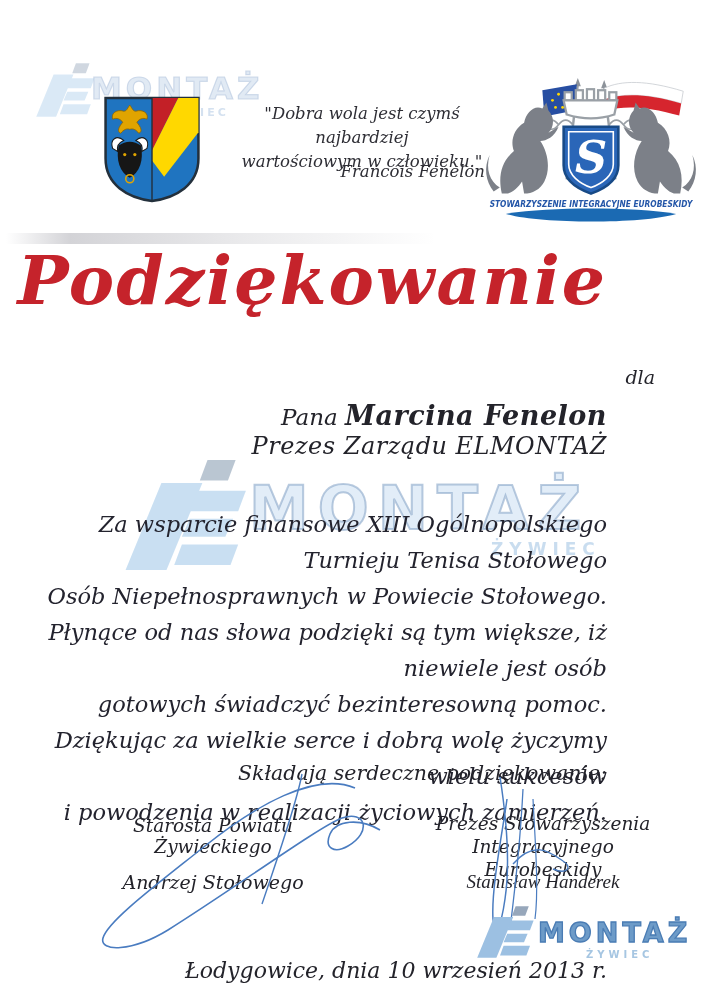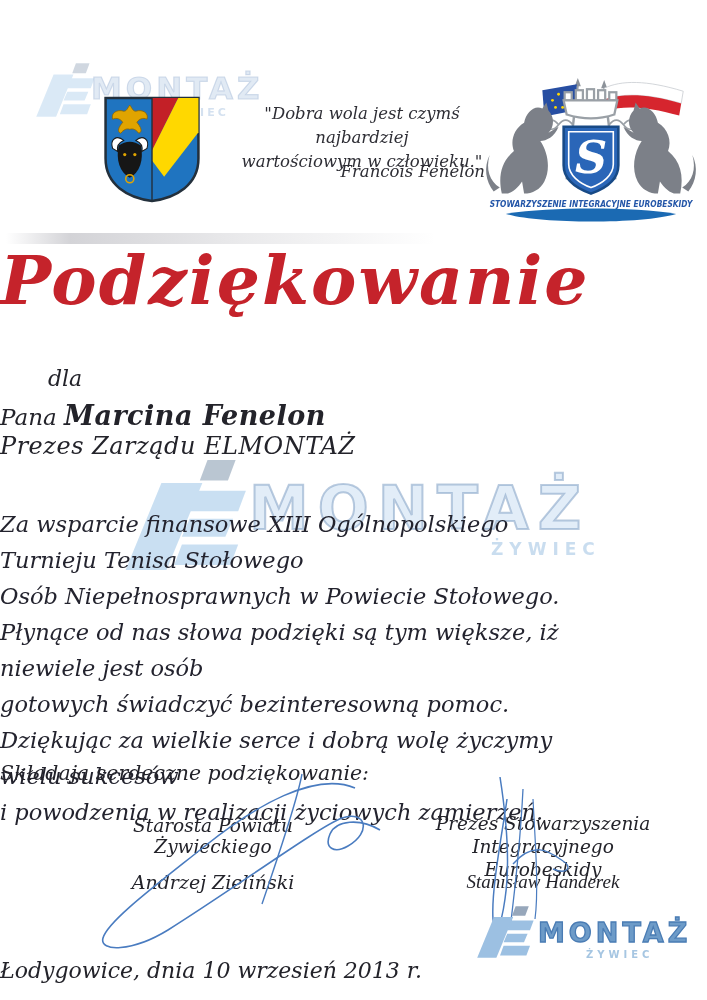--- a/index.html
+++ b/index.html
@@ -1,35 +1,35 @@
 <!DOCTYPE html>
 <html><head>
 <meta charset="utf-8">
 <style>
   html,body{margin:0;padding:0;background:#ffffff;}
   .doc{
     position:relative;width:707px;height:1000px;margin:14px auto;background:#ffffff;
     font-family:"DejaVu Serif",serif;font-style:italic;color:#23232a;overflow:hidden;
   }
   .abs{position:absolute;}
-  .center{left:0;width:597px;text-align:left;}
+  .center{left:10px;width:597px;text-align:right;}
 
   
   .quote{top:88px;left:236px;width:252px;text-align:center;font-size:16.5px;line-height:24px;color:#2e2e35;}
   .quote-author{top:148px;left:300px;width:185px;text-align:right;font-size:16.5px;color:#2e2e35;}
 
   
   .streak{top:219px;left:6px;width:430px;height:11px;
     background:linear-gradient(90deg,rgba(150,150,158,0),rgba(140,140,150,.38) 15%,rgba(160,160,168,.22) 55%,rgba(160,160,168,0));}
 
   
   .title{top:226px;font-size:68px;font-weight:bold;color:#c5232b;letter-spacing:2px;}
 
   
-  .dla{top:352px;font-size:22px;padding-left:48px;}
+  .dla{top:352px;font-size:19px;padding-left:48px;}
   .recipient{top:386px;font-size:23px;}
   .recipient b{font-size:27px;letter-spacing:.5px;}
   .role{top:418px;font-size:24px;letter-spacing:.5px;}
 
   
   .body-text{top:492px;font-size:22.5px;line-height:36px;color:#23232e;}
 
   
   .closing{top:747px;font-size:20.5px;}
   .sig-title-left{top:801px;left:78px;width:270px;text-align:center;font-size:18.5px;}
@@ -185,21 +185,21 @@
     <div>i powodzenia w realizacji życiowych zamierzeń.</div>
   </div>
 
   <div class="abs center closing">Składają serdeczne podziękowanie:</div>
 
   <div class="abs sig-title-left">Starosta Powiatu Żywieckiego</div>
   <div class="abs sig-title-right">
     <div>Prezes Stowarzyszenia Integracyjnego</div>
     <div>Eurobeskidy</div>
   </div>
-  <div class="abs sig-name-left">Andrzej Zieliński</div>
+  <div class="abs sig-name-left">Andrzej Stołowego</div>
   <div class="abs sig-name-right">Stanisław Handerek</div>
 
   <svg class="abs" style="left:80px;top:752px;" width="310" height="185" viewBox="0 0 310 185">
     <path d="M275,22 C235,5 175,40 125,80 C75,120 28,155 23,172 C19,186 52,186 88,164 C155,122 240,60 262,52 C286,44 292,66 268,80 C254,88 244,82 250,68 C256,54 280,52 300,64" fill="none" stroke="#4a7cc0" stroke-width="1.6"></path>
     <path d="M222,8 C216,40 196,96 182,138" fill="none" stroke="#4a7cc0" stroke-width="1.4"></path>
   </svg>
 
   <svg class="abs" style="left:455px;top:755px;" width="160" height="180" viewBox="0 0 160 180">
     <path d="M45,8 C50,40 56,90 50,130 C46,158 40,170 38,150 C36,120 48,60 52,30" fill="none" stroke="#4a7cc0" stroke-width="1.5"></path>
     <path d="M68,20 C66,60 60,120 55,160" fill="none" stroke="#4a7cc0" stroke-width="1.3"></path>

